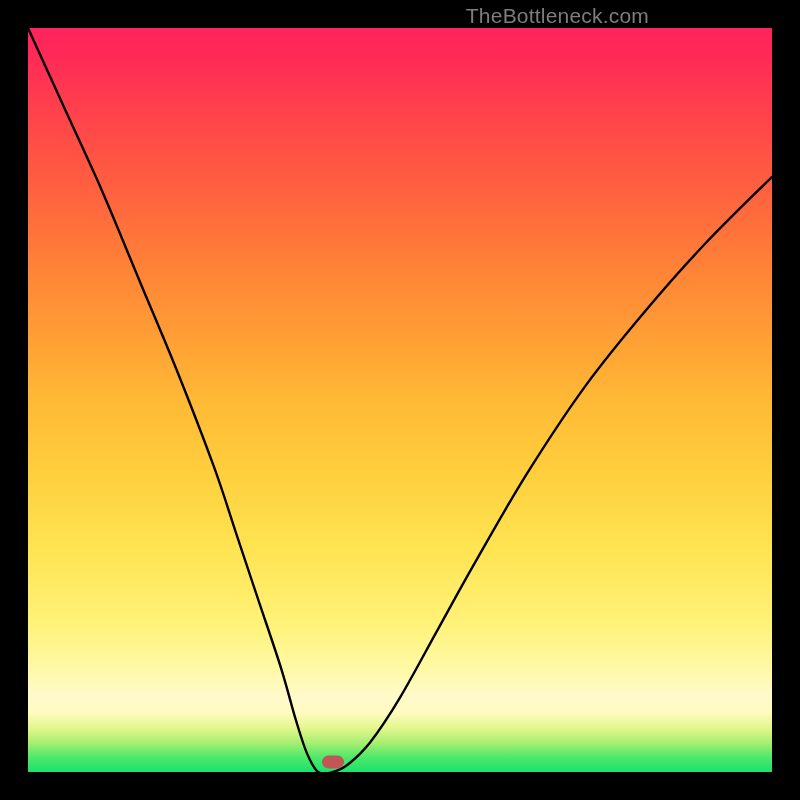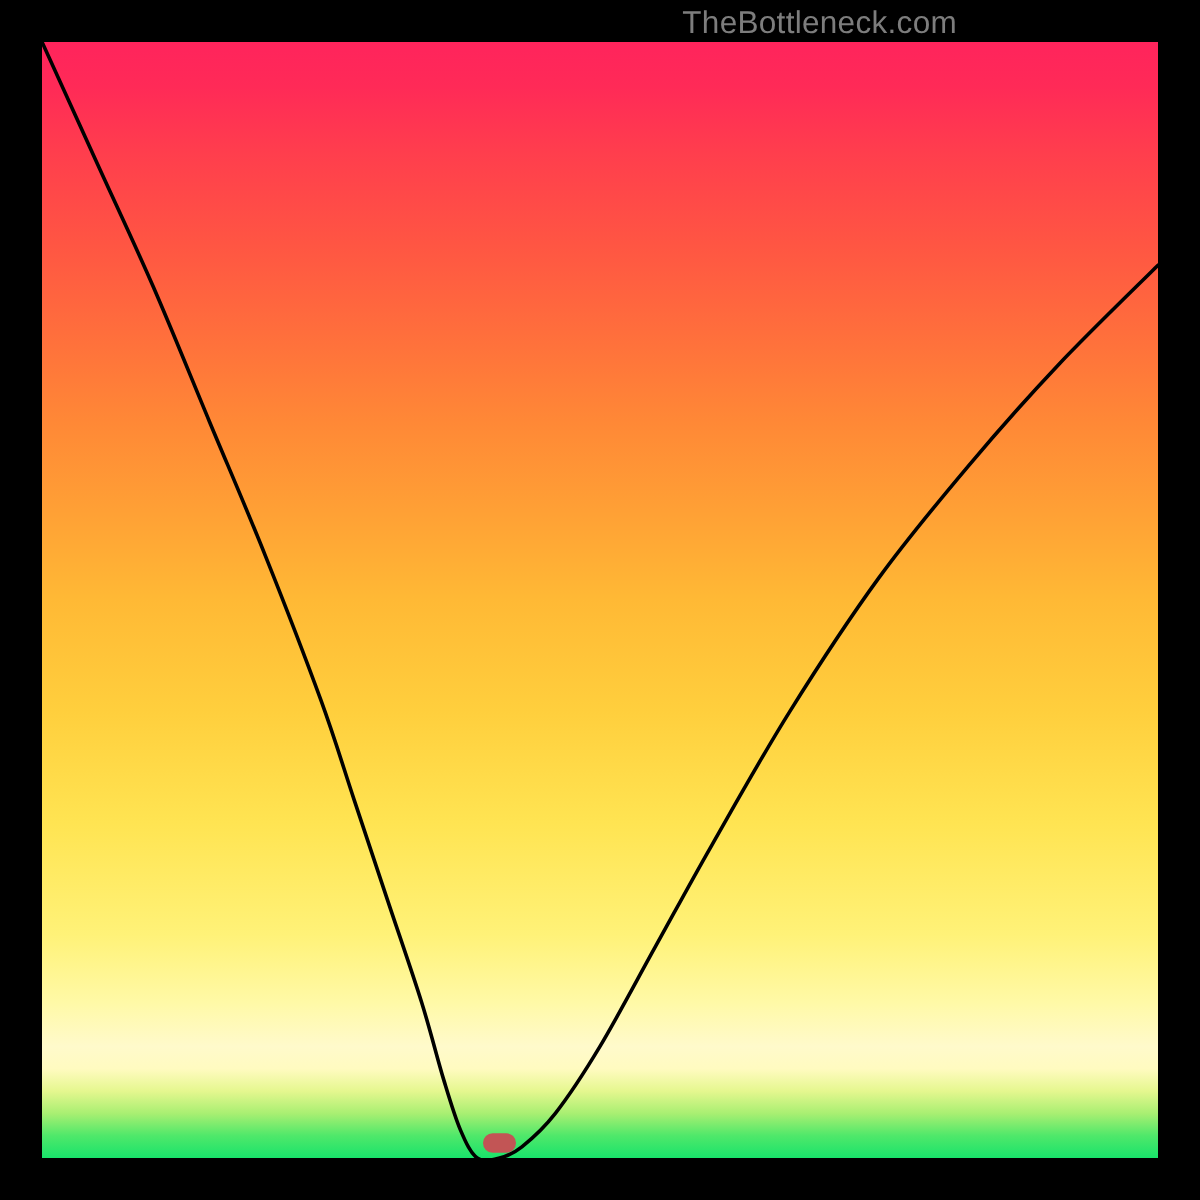--- a/index.html
+++ b/index.html
@@ -9,20 +9,21 @@
     height: 800px;
     overflow: hidden;
     background: #000;
     font-family: Arial, Helvetica, sans-serif;
   }
   .frame {
     position: relative;
     width: 648px;
     height: 800px;
     background: #000;
+    padding-left: 11px;
   }
   .plot {
     position: absolute;
     left: 28px;
     top: 28px;
     width: 744px;
     height: 744px;
     
     background: linear-gradient(
       to top,

